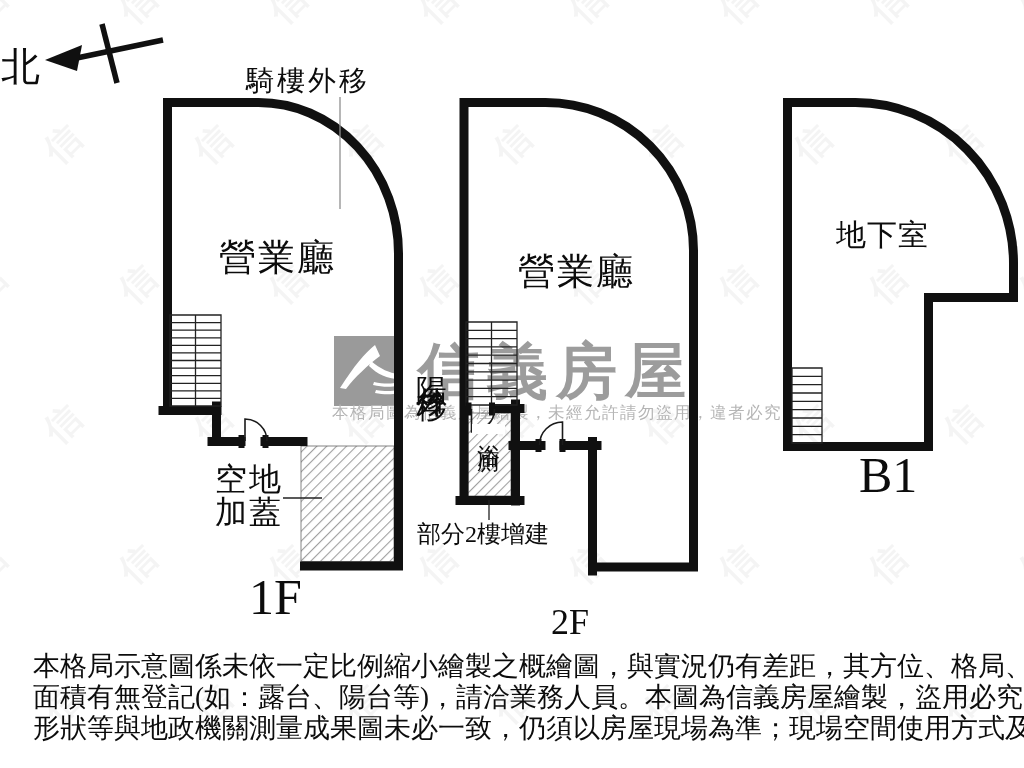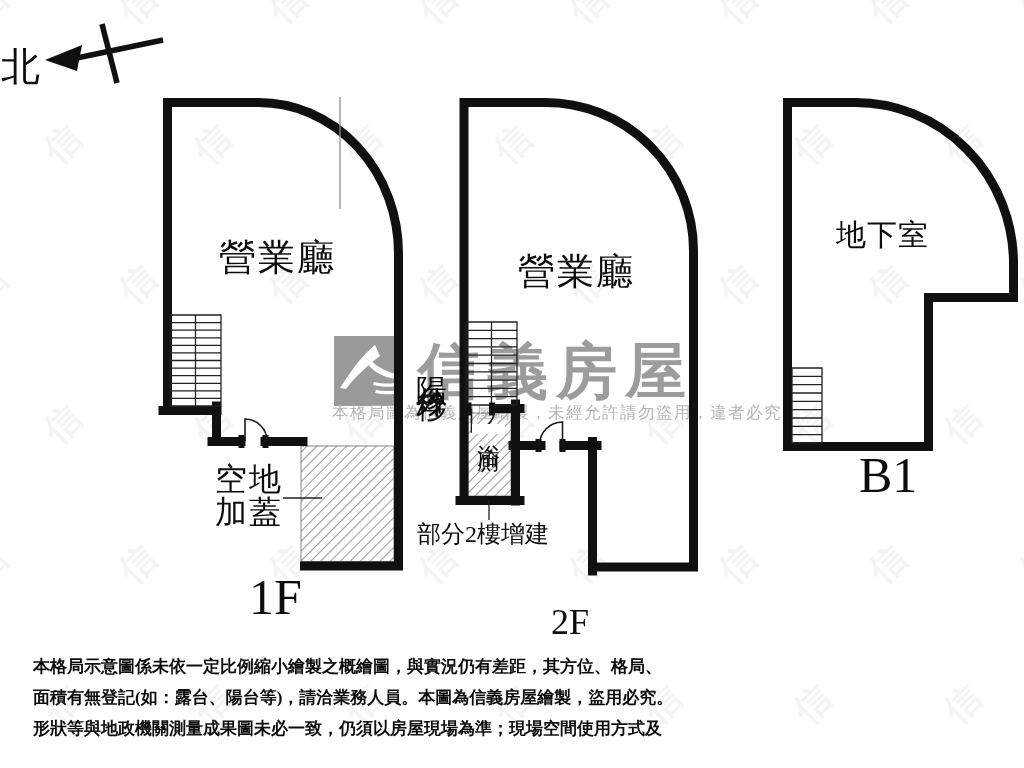--- a/index.html
+++ b/index.html
@@ -30,22 +30,22 @@
   .open-land{left:215px;top:463px;font-size:32px;line-height:33px;letter-spacing:2px;
              white-space:pre-line;}
   .vtext{writing-mode:vertical-rl;text-orientation:upright;}
   .balcony-note{left:410px;top:353px;font-size:31px;letter-spacing:5px;}
   .bath-label{left:472px;top:424px;font-size:23px;letter-spacing:3px;background:#ffffff;
               padding:2px 1px;}
   .addition-note{left:417px;top:518px;font-size:24px;}
   .floor-1f{left:249px;top:568px;font-size:50px;}
   .floor-2f{left:551px;top:568px;font-size:36px;margin-top:33px;}
   .floor-b1{left:859px;top:446px;font-size:50px;}
-  .disclaimer{left:33px;top:651px;width:980px;font-size:17px;line-height:31px;
-              white-space:nowrap;font-weight:bold;}
+  .disclaimer{left:33px;top:651px;width:980px;font-size:27px;line-height:31px;
+              white-space:nowrap;}
 </style>
 </head>
 <body>
 
 <div id="page">
 
   <div id="tile-layer">
       <span class="tile-mark" style="left: -30px; top: -20px;">信</span>
       <span class="tile-mark" style="left: 120px; top: -20px;">信</span>
       <span class="tile-mark" style="left: 270px; top: -20px;">信</span>
@@ -152,20 +152,21 @@
     </g>
 
     <g>
       <path d="M787.5,451 L787.5,102.5 L855,102.5 A158,161 0 0 1 1013.5,263.5 L1013.5,297.5 L928.5,297.5 L928.5,446.5 L783,446.5" fill="none" stroke="#101010" stroke-width="9" stroke-linejoin="miter"></path>
       <path id="stairs-b1" fill="none" stroke="#222222" stroke-width="1.3" d="M792,368 H822 V443 H792 Z M792,376.3 H822 M792,384.7 H822 M792,393.0 H822 M792,401.3 H822 M792,409.7 H822 M792,418.0 H822 M792,426.3 H822 M792,434.7 H822"></path>
     </g>
   </svg>
 
   <div id="label-layer">
     <div class="lbl north-label">北</div>
+    <div class="lbl arcade-note">騎樓外移</div>
     <div class="lbl room-1f">營業廳</div>
     <div class="lbl room-2f">營業廳</div>
     <div class="lbl room-b1">地下室</div>
     <div class="lbl open-land">空地
 加蓋</div>
     <div class="lbl vtext balcony-note">陽台外移</div>
     <div class="lbl vtext bath-label">浴廁</div>
     <div class="lbl addition-note">部分2樓增建</div>
     <div class="lbl floor-1f">1F</div>
     <div class="lbl floor-2f">2F</div>

